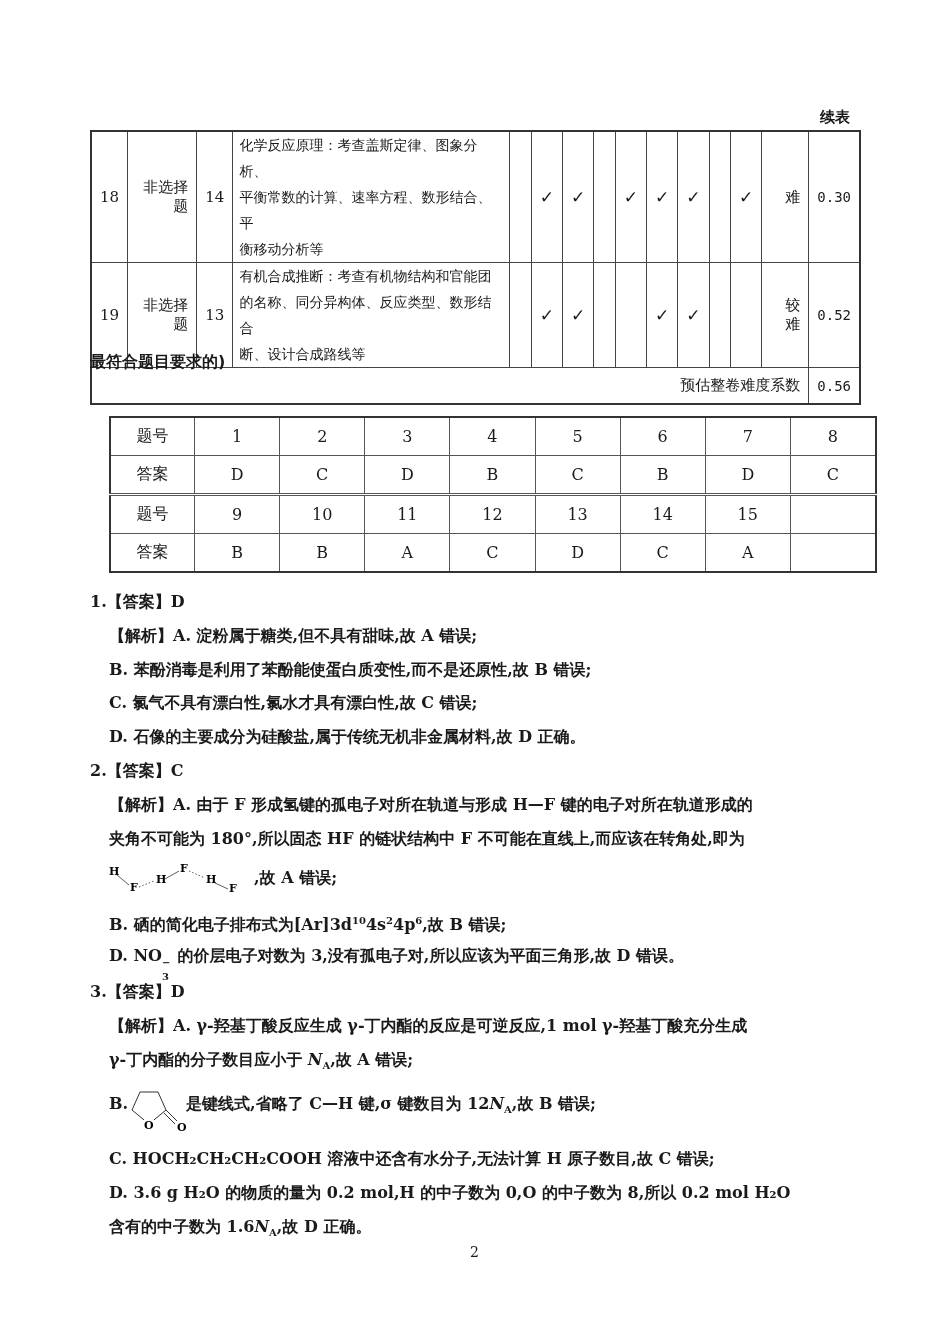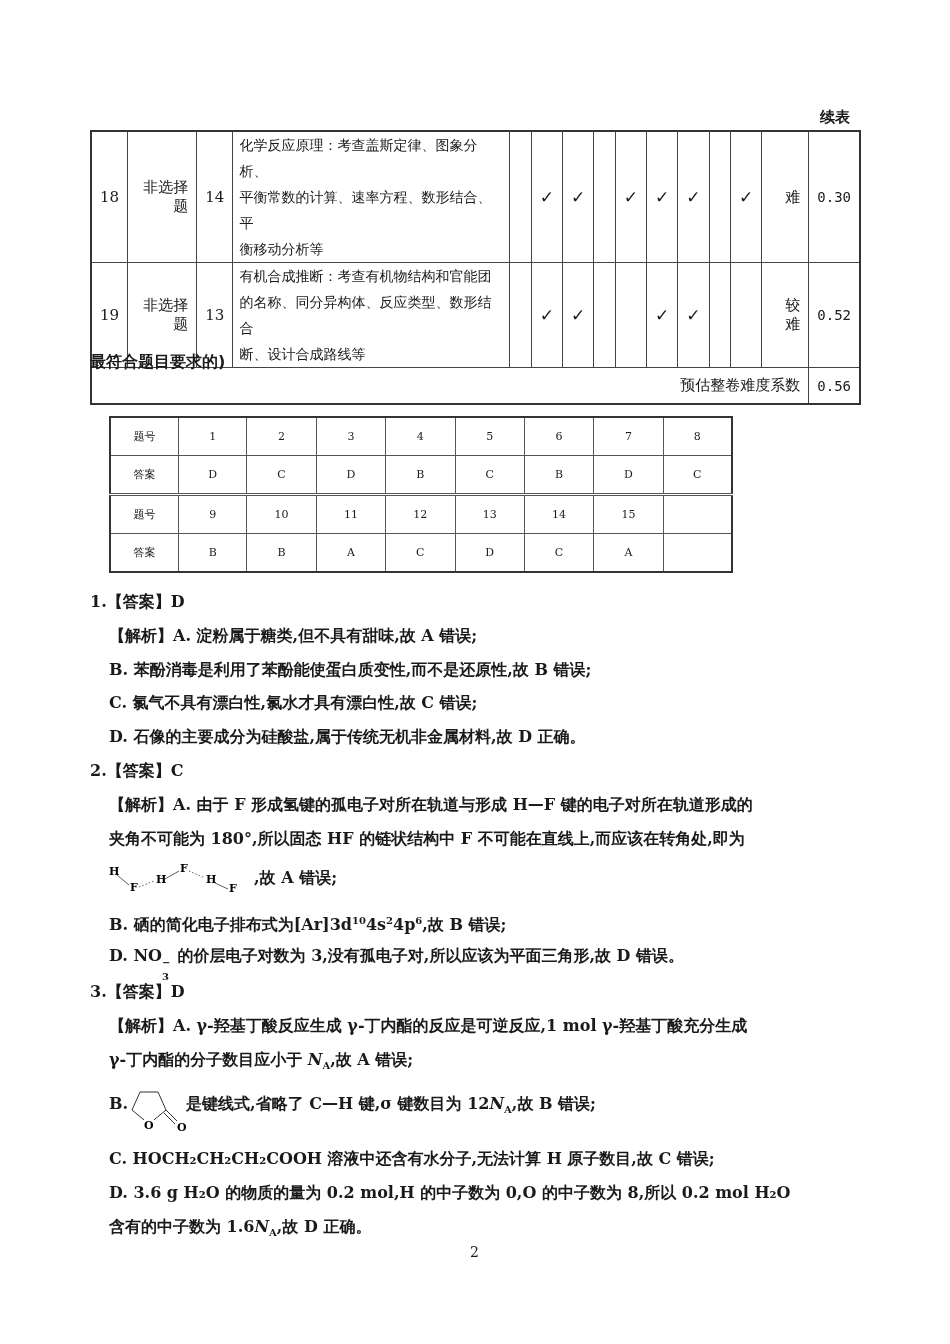--- a/index.html
+++ b/index.html
@@ -15,22 +15,22 @@
   table.spec tr.r { height:85px; }
   table.spec tr.total { height:21px; }
   table.spec td.desc { text-align:left; padding:0 6px; line-height:26px; font-size:14px; }
   table.spec td.chk { font-size:17px; }
   table.spec td.num { font-family:"DejaVu Sans Mono", monospace; font-size:14px; }
 
   .section-head { left:90px; top:345px; width:775px; font-family:"DejaVu Sans", sans-serif;
                   font-weight:bold; font-size:16px; line-height:33px; }
 
   
-  table.ans { position:absolute; left:109px; top:416px; width:624px; border-collapse:collapse;
-              border:2px solid #333; font-size:11px; }
+  table.ans { position:absolute; left:109px; top:416px; width:768px; border-collapse:collapse;
+              border:2px solid #333; font-size:16px; }
   table.ans td { border:1px solid #555; height:37px; padding:0; text-align:center; width:81px; }
   table.ans td.hd { width:80px; }
   table.ans tr.split td { border-bottom:3px double #555; }
 
   .line { position:absolute; left:109px; font-size:16px; line-height:20px; white-space:nowrap;font-weight:bold; }
   .qhead { left:90px; }
   sub, sup { font-size:10px; }
   .it { font-style:italic; }
   .page-num { left:470px; top:1244px; font-size:14px; }
   svg text { font-family:"DejaVu Serif", serif; }

